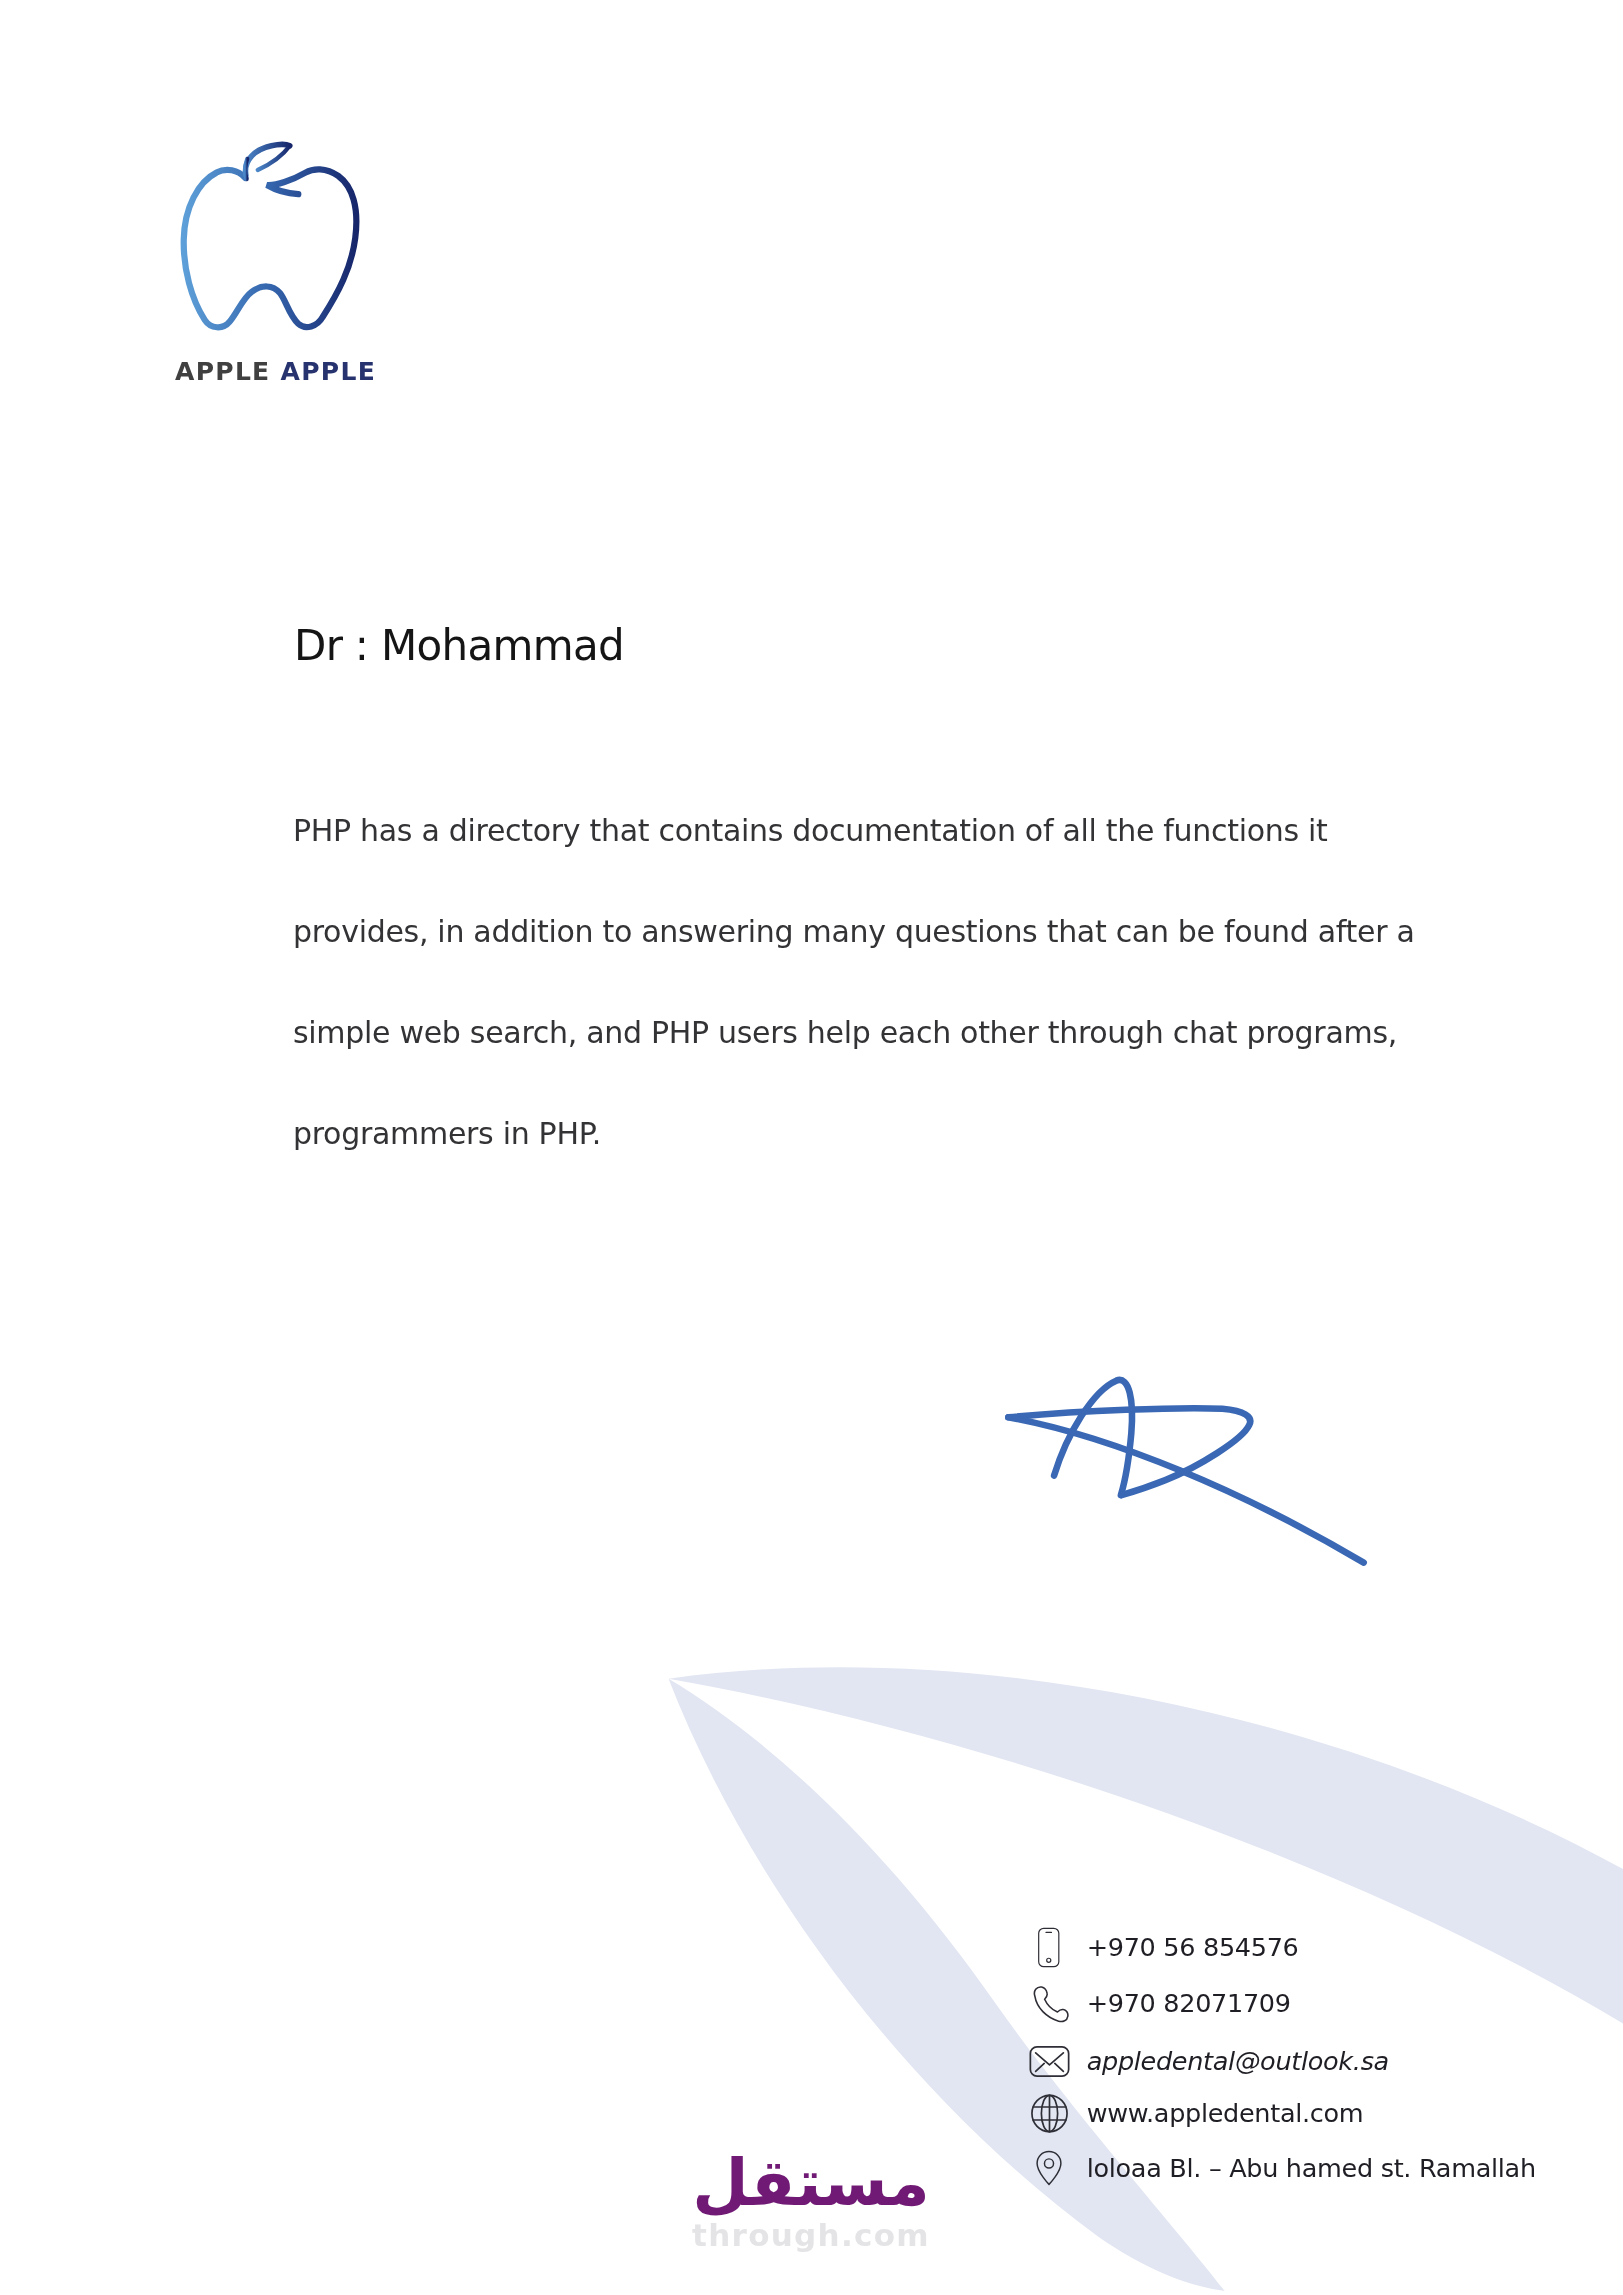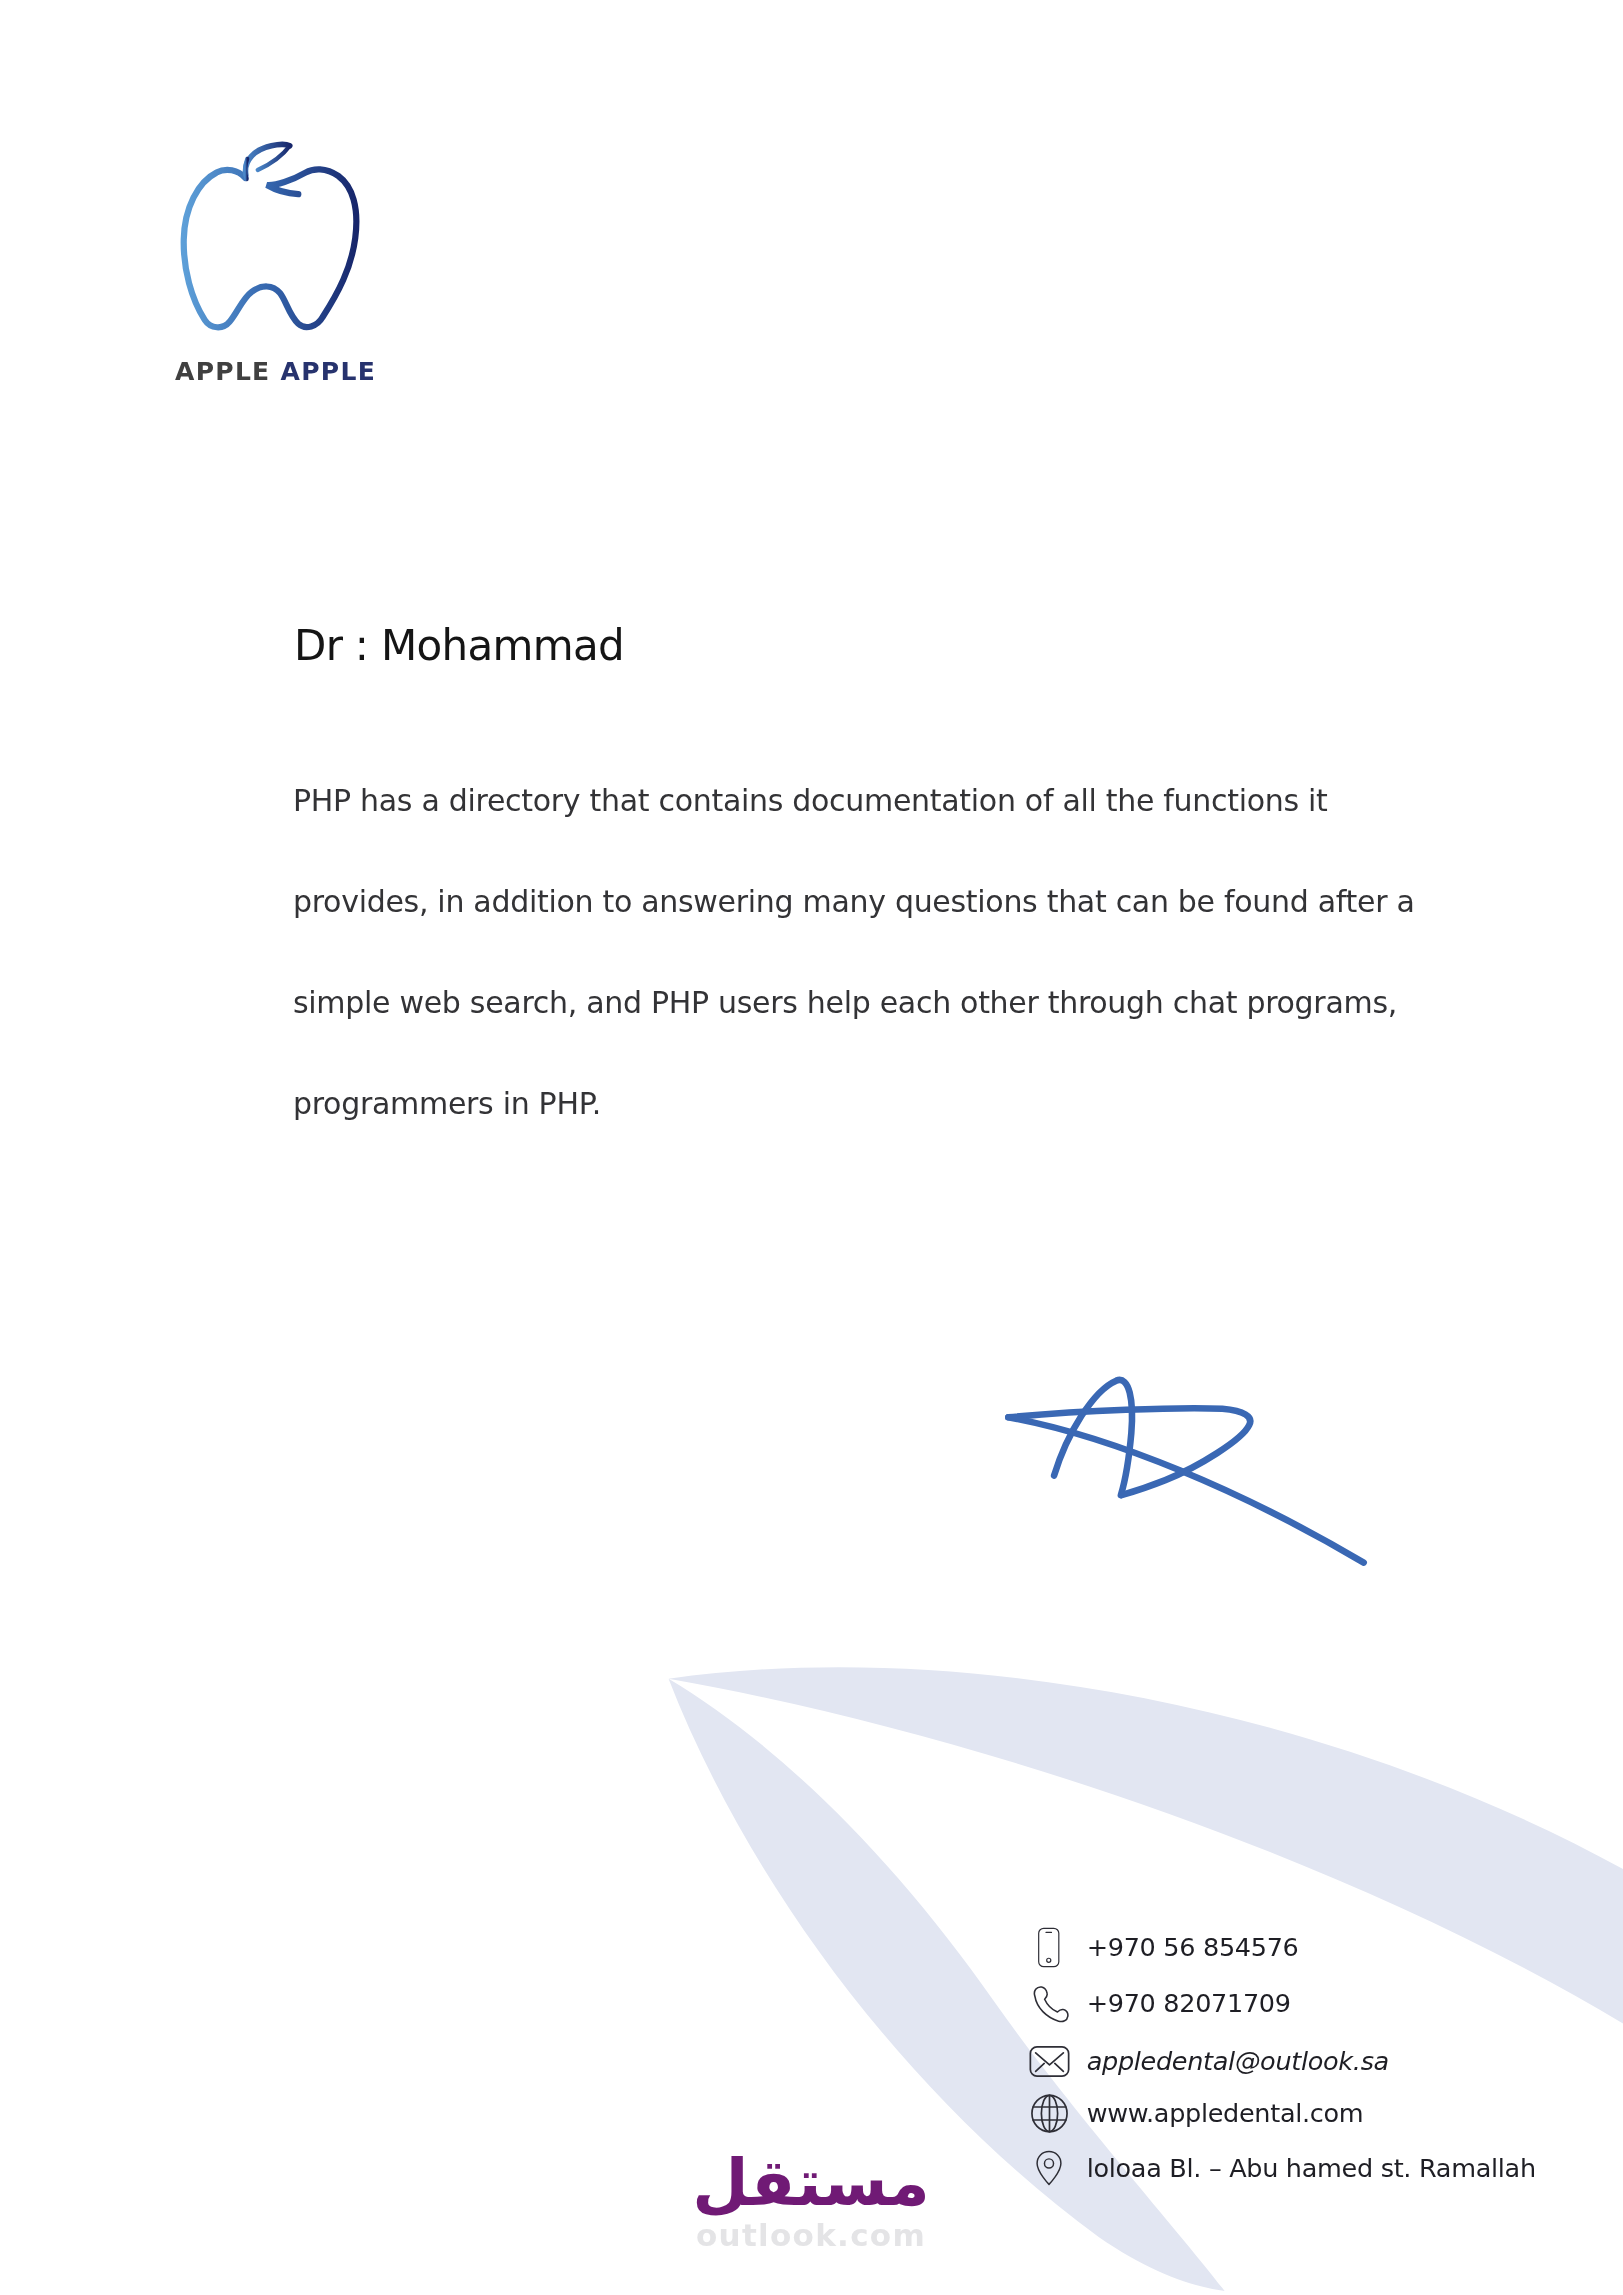--- a/index.html
+++ b/index.html
@@ -23,21 +23,21 @@
   .word-primary{color:#404040;}
   .word-secondary{color:#27336e;}
   
   #salutation{
     left:294px;top:621px;
     font-size:42px;font-weight:normal;color:#151515;
     letter-spacing:-0.7px;white-space:nowrap;
   }
   
   #body-text{
-    left:293px;top:750px;width:1276px;
+    left:293px;top:780px;width:1276px;
     font-size:30px;line-height:101px;color:#333336;
     letter-spacing:-0.3px;
   }
   .body-line{white-space:nowrap;}
   
   #signature{left:982px;top:1361px;}
   
   .contact-row{
     left:1027px;height:52px;width:537px;
     display:flex;align-items:center;
@@ -75,21 +75,21 @@
 
 <div class="page">
 
   <svg id="swoosh" class="abs" viewBox="0 0 2481 3508" xmlns="http://www.w3.org/2000/svg">
     <path d="M 1022 2566 C 1490 2500 2060 2625 2481 2857 L 2481 3093 C 2050 2835 1470 2645 1022 2566 Z" fill="#e2e6f2"></path>
     <path d="M 1022 2566 C 1140 2870 1380 3200 1680 3420 C 1755 3472 1820 3495 1872 3502 C 1810 3420 1640 3230 1520 3060 C 1360 2830 1180 2660 1022 2566 Z" fill="#e2e6f2"></path>
   </svg>
 
   <div id="watermark" class="abs">
     <div id="watermark-arabic">مستقل</div>
-    <div id="watermark-latin">outlook.com</div>
+    <div id="watermark-latin">through.com</div>
   </div>
 
   <svg id="logo-mark" class="abs" width="216" height="226" viewBox="0 0 330 345" xmlns="http://www.w3.org/2000/svg">
     <defs>
       <linearGradient id="toothGrad" x1="0" y1="0" x2="1" y2="0">
         <stop offset="0" stop-color="#5d9fd8"></stop>
         <stop offset="0.5" stop-color="#3465ad"></stop>
         <stop offset="1" stop-color="#17266b"></stop>
       </linearGradient>
       <linearGradient id="leafGrad" x1="0" y1="0" x2="1" y2="0">

